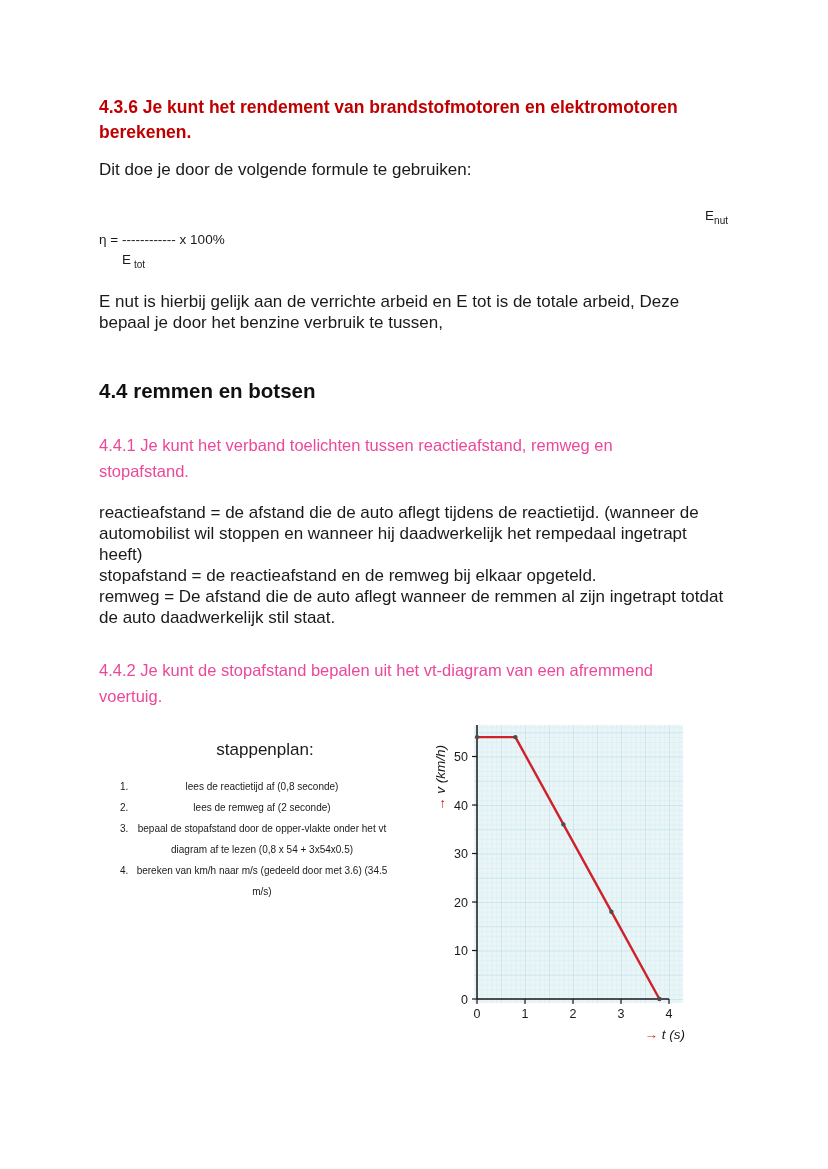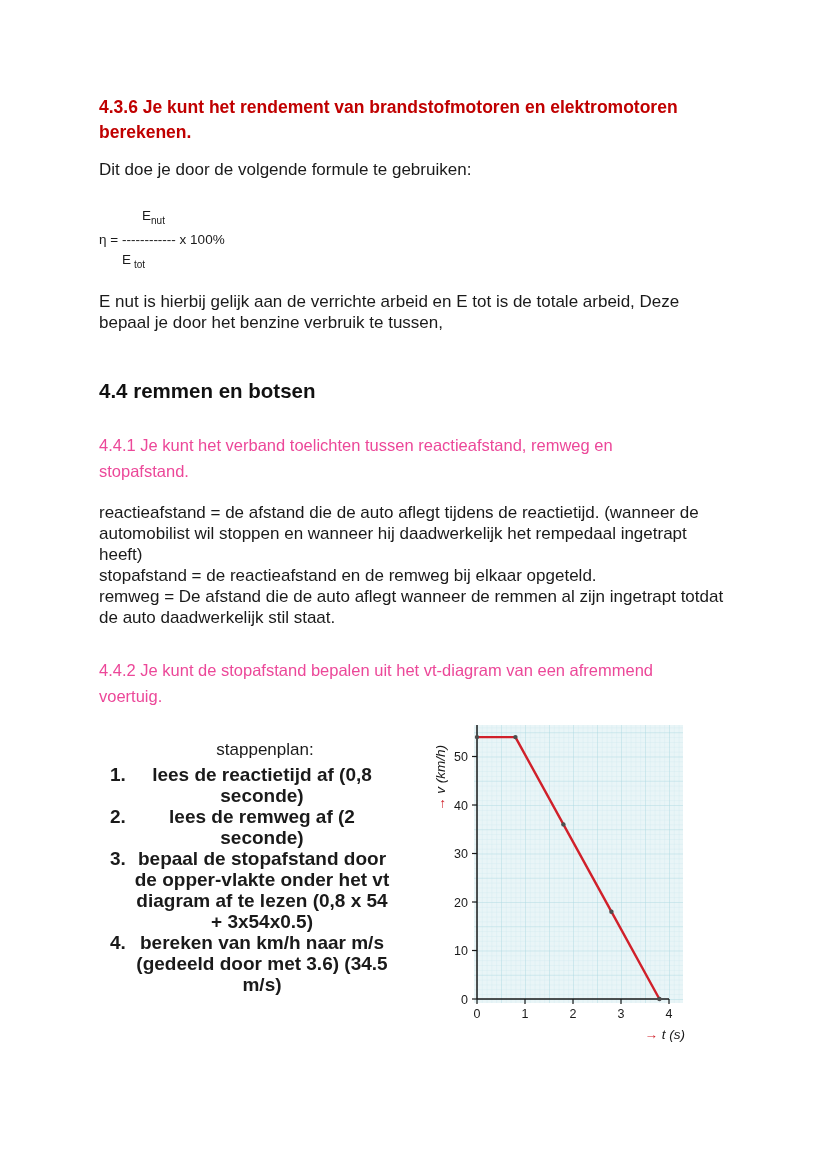--- a/index.html
+++ b/index.html
@@ -16,44 +16,43 @@
     color: #c00000;
     font-size: 17.5px; font-weight: bold;
     line-height: 1.45;
     max-width: 629px;
     margin-bottom: 13px;
   }
   .body-text { font-size: 17px; line-height: 21px; max-width: 629px; }
 
   .formula { margin: 26px 0 16px 0; font-size: 13.5px; line-height: 20px; }
   .formula sub { font-size: 10px; }
-  .f-num { margin-left: 43px; }
+  .f-num { margin-left: 43px; text-align: right; }
   .f-den { margin-left: 23px; }
   .f-den sub { margin-left: 3px; }
 
   .h-44 {
     margin-top: 46px;
     font-size: 20.5px; font-weight: bold; color: #111111;
   }
   .h-sub {
     font-size: 16.5px; font-weight: 400; color: #ec4899;
     line-height: 1.55; max-width: 575px;
   }
   .h-sub-1 { margin-top: 30px; margin-bottom: 18px; }
   .h-sub-2 { margin-top: 30px; }
 
   .row { display: flex; align-items: flex-start; margin-top: 14px; text-align: center; }
   .steps { width: 332px; padding-top: 16px; }
   .steps ol {
     list-style: decimal;
     padding-left: 32px;
     width: 292px;
-    font-size: 19px; line-height: 21px;
-    margin-top: 4px;
-    font-weight: bold;
+    font-size: 10px; line-height: 21px;
+    margin-top: 16px;
   }
   .steps ol li { padding-left: 2px; }
   .chart-wrap { margin-top: 0; }
   svg text { font-family: "Liberation Sans", sans-serif; }
 </style>
 </head>
 <body>
 
 <div class="page">
 

